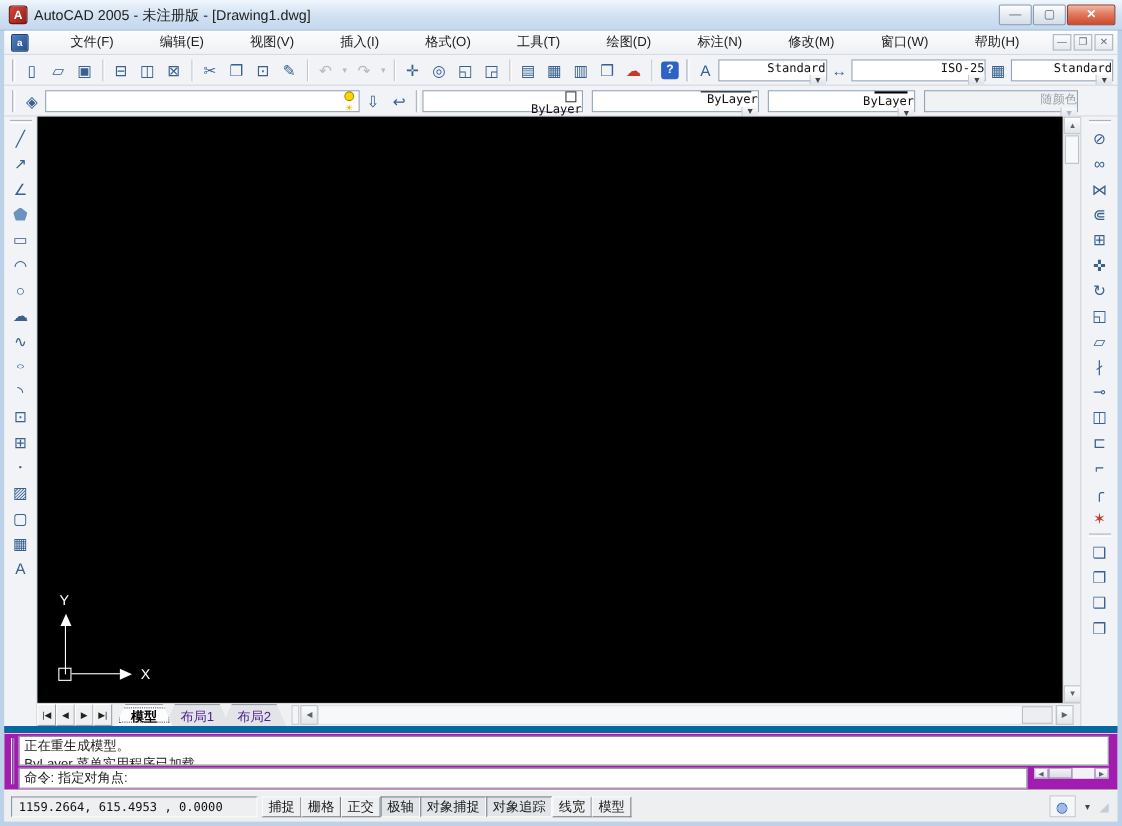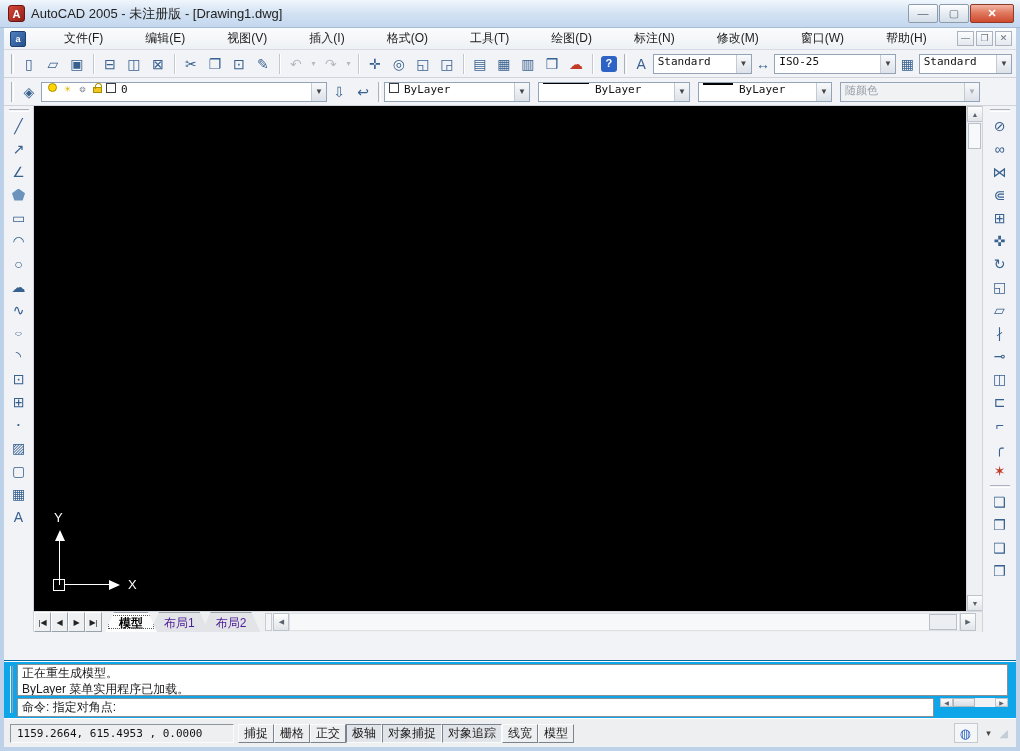--- a/index.html
+++ b/index.html
@@ -43,22 +43,22 @@
     color:#38618f; font-size:14px; line-height:1; }
   .tbtn .glyph { display:inline-block; }
   .tbtn.narrow { width:11px; font-size:8px; }
   .tbtn.disabled { color:#b3bac2; }
   .tbtn.red { color:#c23a28; }
   .tbtn.sep { width:9px; height:24px; }
   .tbtn.sep .glyph { width:1px; height:20px; background:#c2c8cf; box-shadow:1px 0 0 #fff; }
   .tbtn.help .glyph { width:16px; height:16px; background:#2d63c4; color:#fff; border-radius:3px;
     font-size:11px; font-weight:bold; display:flex; align-items:center; justify-content:center; }
 
-  .combo { height:20px; border:1px solid #93a4b8; background:#fff; display:flex; align-items:flex-start;
-    padding-left:4px; font-family:"DejaVu Sans Mono", monospace; font-size:11px; color:#111; }
+  .combo { height:20px; border:1px solid #93a4b8; background:#fff; display:flex; align-items:flex-end;
+    padding-left:4px; font-family:"DejaVu Sans Mono", monospace; font-size:11px; color:#111;flex-direction:column; }
   .combo .arrow { margin-left:auto; width:15px; align-self:stretch; border-left:1px solid #c3cad2;
     background:linear-gradient(#f8f9fb,#dde2e9); display:flex; align-items:center; justify-content:center;
     font-size:8px; color:#444; font-family:"Liberation Sans", sans-serif; }
   .combo.disabled { background:#f1f2f4; color:#9aa1aa; }
   .combo.disabled .arrow { color:#aab1ba; }
   .swatch { width:10px; height:10px; background:#fff; border:1px solid #3c3c3c; margin-right:5px; flex:none; }
   .lt-sample { height:0; border-top:1px solid #000; width:46px; margin-right:6px; flex:none; }
   .lw-sample { height:2px; background:#000; width:30px; margin-right:6px; flex:none; }
   .mini-ic { width:13px; display:flex; justify-content:center; margin-right:2px; font-size:10px; flex:none; }
   .bulb { width:9px; height:9px; border-radius:50%; background:#ffd400; border:1px solid #a98f00; }
@@ -114,22 +114,22 @@
     clip-path:polygon(9px 0, calc(100% - 9px) 0, 100% 100%, 0 100%); font-size:12px;
     display:flex; align-items:center; justify-content:center; border-top:1px solid #9aa3ad; }
   .tab.active { background:#fdfdfd; font-weight:bold; color:#000; z-index:2; outline:1px dotted #555; outline-offset:-4px; }
   .hscroll { flex:1; display:flex; align-items:stretch; margin-left:12px; padding-right:6px; }
   .hsplit { width:7px; border:1px solid #c8cdd3; background:#f4f5f7; margin:1px 1px 1px 0; }
   .htrack { flex:1; display:flex; background:#f7f8fa; border:1px solid #dde1e5; margin:1px 0; }
   .hthumb { width:28px; margin:0 2px 0 auto; border:1px solid #b9c0c8; background:#eceef1; }
   .hscroll .scroll-btn { height:auto; margin:1px 0; }
 
   
-  .cmdwin { height:58px; background:#0ea5e9; border-top:1px solid #0369a1; box-shadow:inset 0 1px 0 #fff;
-    display:flex; padding:3px 8px 3px 4px;margin-top:28px; }
+  .cmdwin { height:58px; background:#a21caf; border-top:6px solid #0369a1; box-shadow:inset 0 1px 0 #fff;
+    display:flex; padding:3px 8px 3px 4px; }
   .cmd-grip { width:3px; border-left:1px solid #fff; border-right:1px solid #9aa3ad; margin:2px 4px 2px 2px; }
   .cmd-body { flex:1; display:flex; flex-direction:column; min-width:0; }
   .cmd-history { flex:1; background:#fff; border:1px solid #8a9099; padding:0 4px; line-height:16px;
     font-size:12px; overflow:hidden; }
   .cmd-line-row { height:17px; margin-top:2px; display:flex; align-items:flex-start; }
   .cmd-input { flex:1; background:#fff; border:1px solid #8a9099; font-size:12px; padding:0 4px;
     display:flex; align-items:center; }
   .mini-scroll { width:68px; margin-left:6px; display:flex; align-items:stretch; }
   .mini-scroll .scroll-btn { width:13px; height:auto; font-size:6px; }
   .mini-thumb { width:22px; border:1px solid #b0b7bf; background:linear-gradient(#f2f3f5,#d9dde2); }

